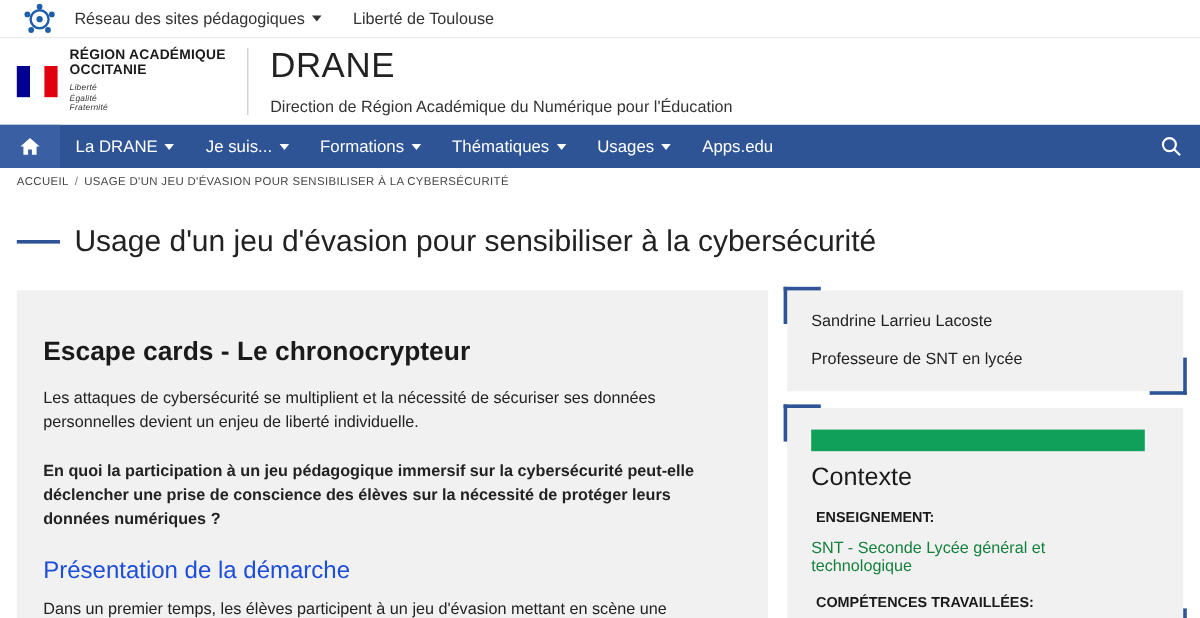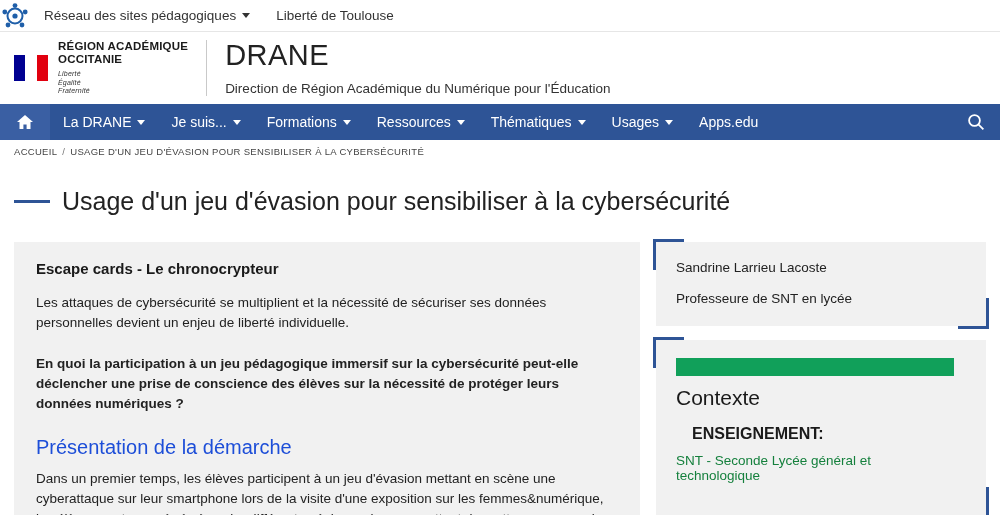--- a/index.html
+++ b/index.html
@@ -11,21 +11,21 @@
     font-family: "Liberation Sans", sans-serif;
     color: #222;
   }
 
   
   .topbar {
     height: 32px;
     background: #ffffff;
     display: flex;
     align-items: center;
-    padding: 0 2px;
+    padding: 0 20px;
     border-bottom: 1px solid #e6e6e6;
   }
   .topbar-logo {
     width: 26px; height: 26px;
     margin-right: 16px;
     flex: 0 0 auto;
   }
   .topbar-item {
     font-size: 13.5px;
     color: #333;
@@ -181,23 +181,23 @@
     background: #f1f1f1;
     padding: 16px 22px 18px 22px;
     min-height: 310px;
   }
   .col-side {
     width: 330px;
     flex: 0 0 330px;
   }
 
   h2.section {
-    font-size: 15px;
+    font-size: 22px;
     font-weight: bold;
-    margin: 2px 0 16px 0;
+    margin: 22px 0 16px 0;
     color: #1a1a1a;
   }
   h3.section {
     font-size: 20px;
     font-weight: normal;
     margin: 22px 0 10px 0;
     color: #1d4ed8;
   }
   p.body {
     font-size: 13.5px;
@@ -240,23 +240,23 @@
     background: #11a05a;
     margin: 0 0 10px 0;
   }
   .card-title {
     font-size: 21px;
     font-weight: normal;
     margin: 0 0 14px 0;
     color: #1a1a1a;
   }
   .card-sub {
-    font-size: 16px;
+    font-size: 12px;
     font-weight: bold;
-    margin: 0 0 10px 16px;
+    margin: 0 0 10px 4px;
     color: #1a1a1a;
     line-height: 1.2;
   }
   .card-text {
     font-size: 13.5px;
     margin: 0 0 16px 0;
     color: #15803d;
   }
   .icon-svg { display: block; }
 </style>
@@ -322,24 +322,20 @@
   </div>
   <div class="nav-item">
     <span>Je suis...</span>
     <i class="caret-down"></i>
   </div>
   <div class="nav-item">
     <span>Formations</span>
     <i class="caret-down"></i>
   </div>
   <div class="nav-item">
-    <span>Ressources</span>
-    <i class="caret-down"></i>
-  </div>
-  <div class="nav-item">
     <span>Thématiques</span>
     <i class="caret-down"></i>
   </div>
   <div class="nav-item">
     <span>Usages</span>
     <i class="caret-down"></i>
   </div>
   <div class="nav-item">
     <span>Apps.edu</span>
   </div>
@@ -380,16 +376,17 @@
     <div class="card">
       <p class="card-line">Sandrine Larrieu Lacoste</p>
       <p class="card-line">Professeure de SNT en lycée</p>
     </div>
 
     <div class="card">
       <div class="green-bar"></div>
       <h3 class="card-title">Contexte</h3>
       <div class="card-sub">ENSEIGNEMENT:</div>
       <div class="card-text">SNT - Seconde Lycée général et technologique</div>
+      <div class="card-sub">COMPÉTENCES TRAVAILLÉES:</div>
     </div>
 
   </div>
 </div>
 
 </body></html>

